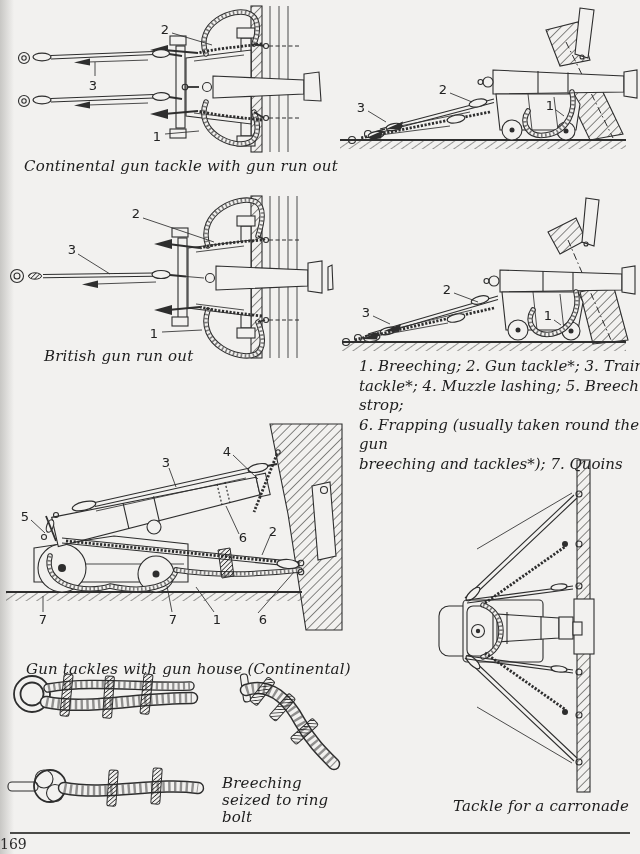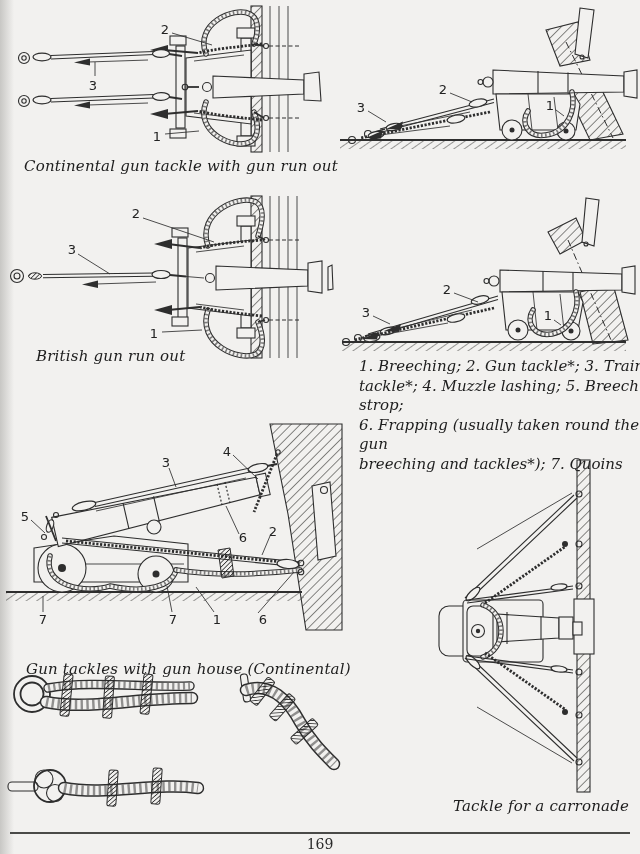--- a/index.html
+++ b/index.html
@@ -7,21 +7,21 @@
         font-family:"DejaVu Serif", serif;}
   #page .edge{position:absolute;left:0;top:0;bottom:0;width:14px;
         background:linear-gradient(to right, rgba(90,90,85,.28), rgba(90,90,85,0));pointer-events:none;}
   .fig{position:absolute;}
   .caption{position:absolute;font:italic 15px "DejaVu Serif", serif;color:#1d1d1d;
            letter-spacing:.2px;white-space:nowrap;}
   .caption.wrap{white-space:normal;line-height:17px;}
   #legend{position:absolute;left:359px;top:357px;width:286px;
           font:italic 15px "DejaVu Serif", serif;color:#1d1d1d;line-height:19.5px;}
   #footer-rule{position:absolute;left:10px;right:10px;top:832px;height:1.5px;background:#4a4a48;}
-  #page-number{position:absolute;left:0;right:0;top:836px;text-align:center;
+  #page-number{position:absolute;left:0;right:0;top:836px;
                font:14px "DejaVu Serif", serif;color:#2a2a2a;}
   
   svg{display:block;overflow:visible;}
   .pp{fill:#f2f1ef;stroke:#2e2e2e;stroke-width:1.1;}
   .ht{fill:url(#hA);stroke:#2e2e2e;stroke-width:1.1;}
   .hb{fill:url(#hB);stroke:none;}
   .sz{fill:url(#hD);stroke:#2e2e2e;stroke-width:1;}
   .ln{fill:none;stroke:#2e2e2e;stroke-width:1.1;}
   .lt{fill:none;stroke:#2e2e2e;stroke-width:.85;}
   .ln2{fill:none;stroke:#2e2e2e;stroke-width:1.8;}
@@ -213,21 +213,21 @@
       <path class="ln2" d="M162,83 178,84.5"></path>
       <path class="lt" d="M178,84.5 196,86"></path>
       <path class="lt" d="M148,90 88,92"></path>
         <polygon class="ar" points="74,92.5 90,88.5 90,96"></polygon>
       <path class="lt" d="M135,26 206,50 M70,62 102,82 M154,140 194,138"></path>
       <text x="128" y="26" class="num">2</text>
       <text x="64" y="62" class="num">3</text>
       <text x="146" y="146" class="num">1</text>
     </svg>
   </div>
-  <div class="caption" style="left:36px;top:347px">British gun run out</div>
+  <div class="caption" style="left:44px;top:347px">British gun run out</div>
 
   <div class="fig" style="left:328px;top:192px">
     <svg width="312" height="172" viewBox="0 0 312 172">
       <defs>
           <path id="p4" d="M248,100 C252,116 244,138 224,142 C206,145 197,130 205,118"></path>
         </defs>
       <polygon points="0,75 4,73 5,97 0,98" class="pp"></polygon>
       <path class="ln2" d="M14,150H298"></path>
       <rect x="14" y="151" width="284" height="8" class="hb"></rect>
       <polygon points="220,40 248,26 258,48 232,62" class="ht"></polygon>
@@ -365,20 +365,21 @@
       <circle cx="44" cy="126" r="16" class="ln2" fill="none"></circle>
       <circle cx="38" cy="119" r="9" class="ln" fill="none"></circle>
       <circle cx="49" cy="133" r="8.5" class="ln" fill="none"></circle>
       <use href="#p8" class="kO"></use>
         <use href="#p8" class="kI"></use>
         <use href="#p8" class="kT"></use>
       <rect x="102" y="110" width="9" height="36" rx="2" class="sz" transform="rotate(4 106 128)"></rect>
       <rect x="146" y="108" width="9" height="36" rx="2" class="sz" transform="rotate(4 150 126)"></rect>
     </svg>
   </div>
+  <div class="caption wrap" style="left:222px;top:775px;width:124px">Breeching seized to ring bolt</div>
 
   <div class="fig" style="left:345px;top:442px">
     <svg width="292" height="352" viewBox="0 0 292 352">
       <defs>
           <path id="p9" d="M138,163 C162,171 162,207 138,215"></path>
         </defs>
       <rect x="232" y="18" width="13" height="332" class="ht"></rect>
       <rect x="229" y="157" width="20" height="55" class="pp"></rect>
       <circle cx="234" cy="52" r="3" class="ln"></circle>
       <circle cx="234" cy="102" r="3" class="ln"></circle>

